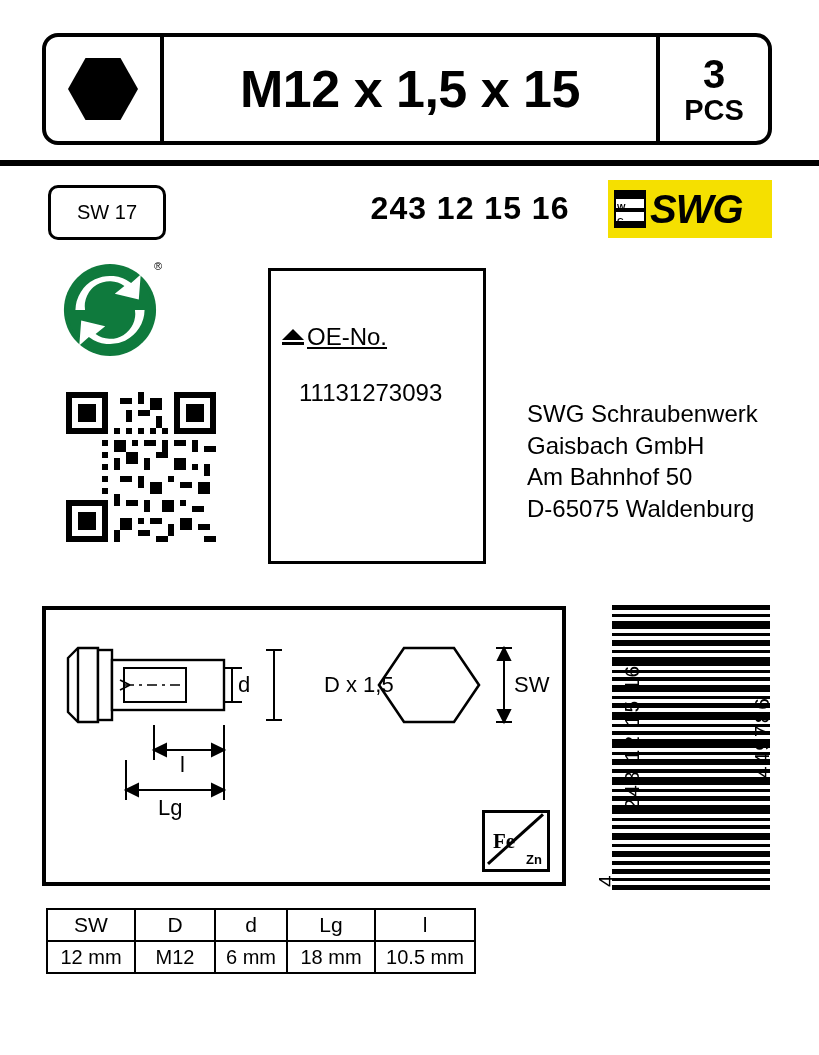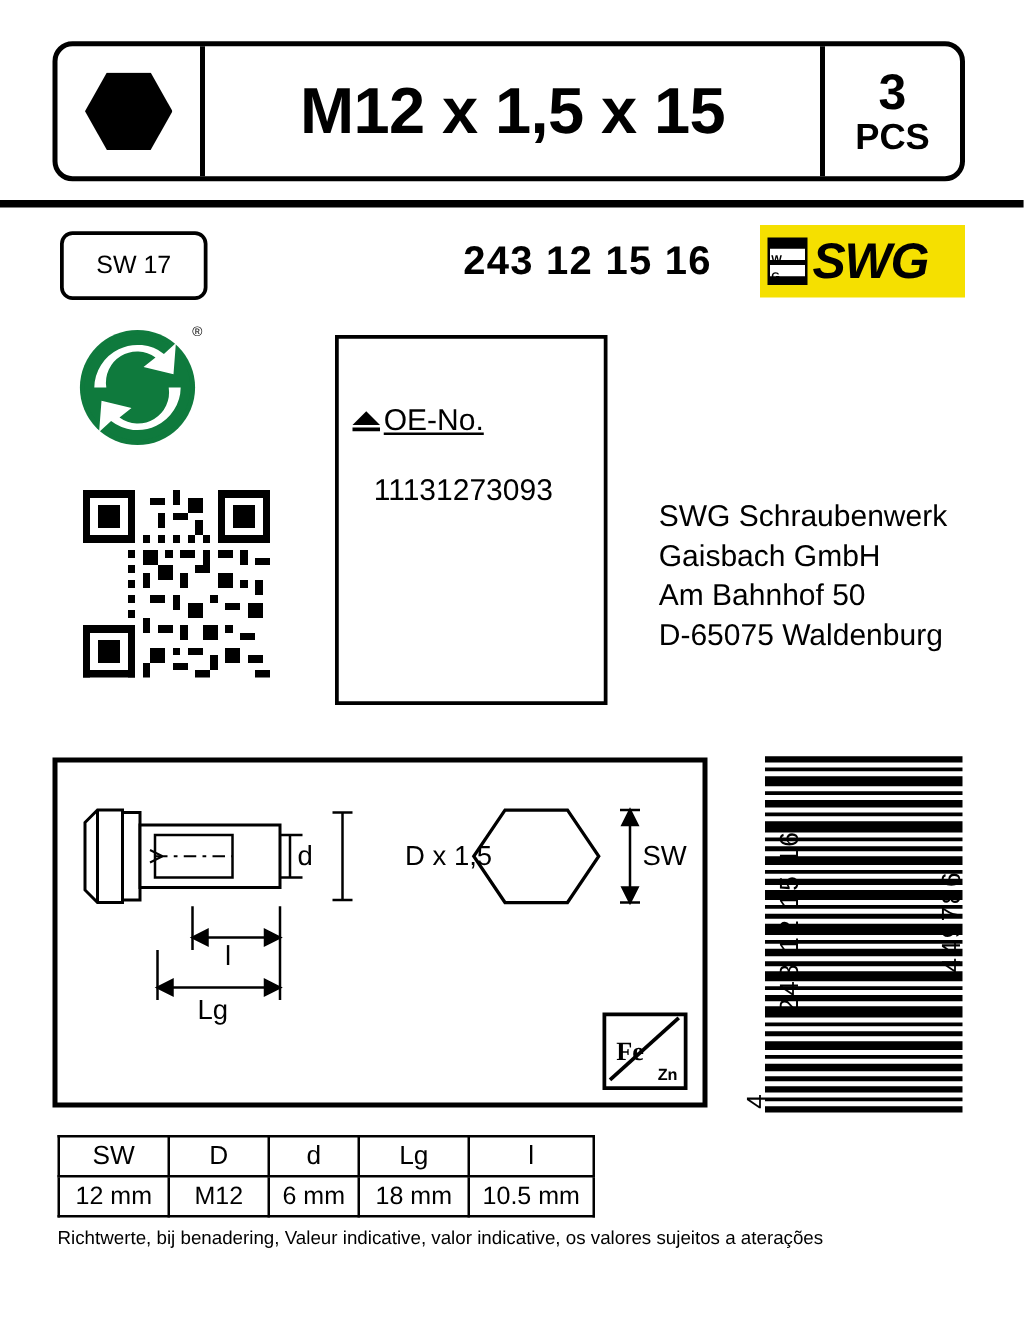--- a/index.html
+++ b/index.html
@@ -438,15 +438,14 @@
     <tr>
       <td>12 mm</td>
       <td>M12</td>
       <td>6 mm</td>
       <td>18 mm</td>
       <td>10.5 mm</td>
     </tr>
   </tbody>
     </table>
 
-  <div class="footnote">Richtwerte, bij benadering, Valeur indicative, valor indicative, os valores sujeitos a aterações</div>
 
 </div>
 
 </body></html>

